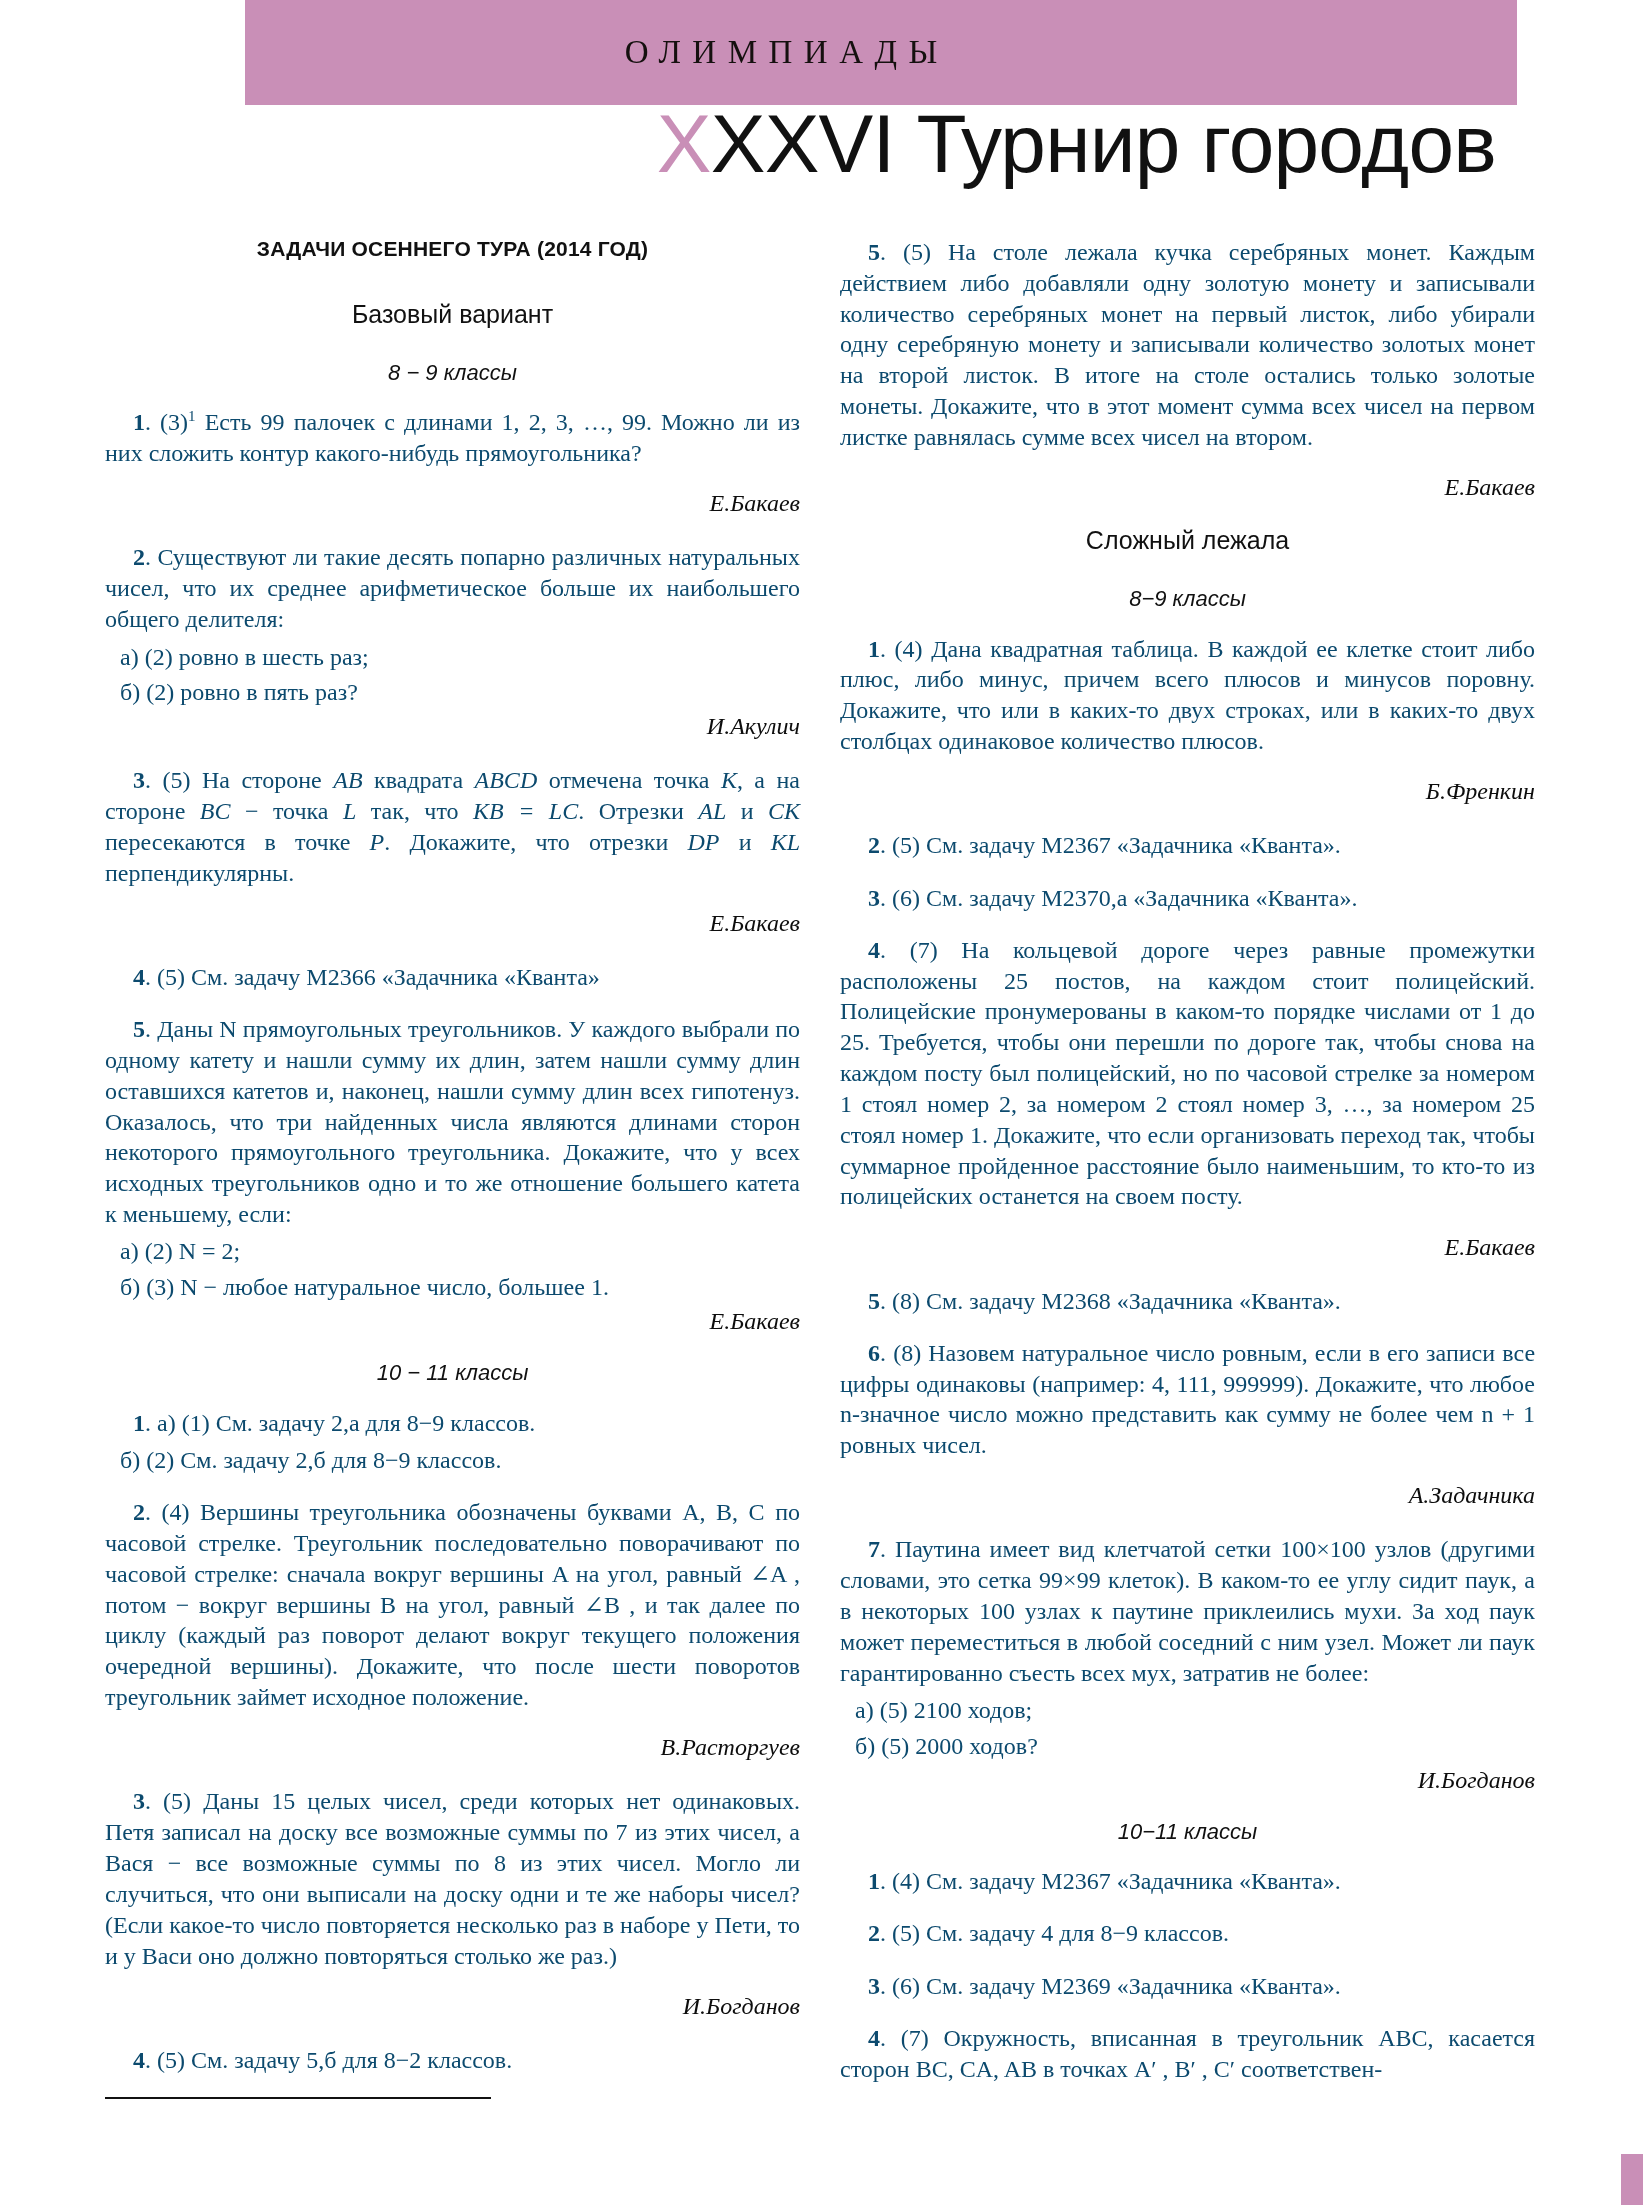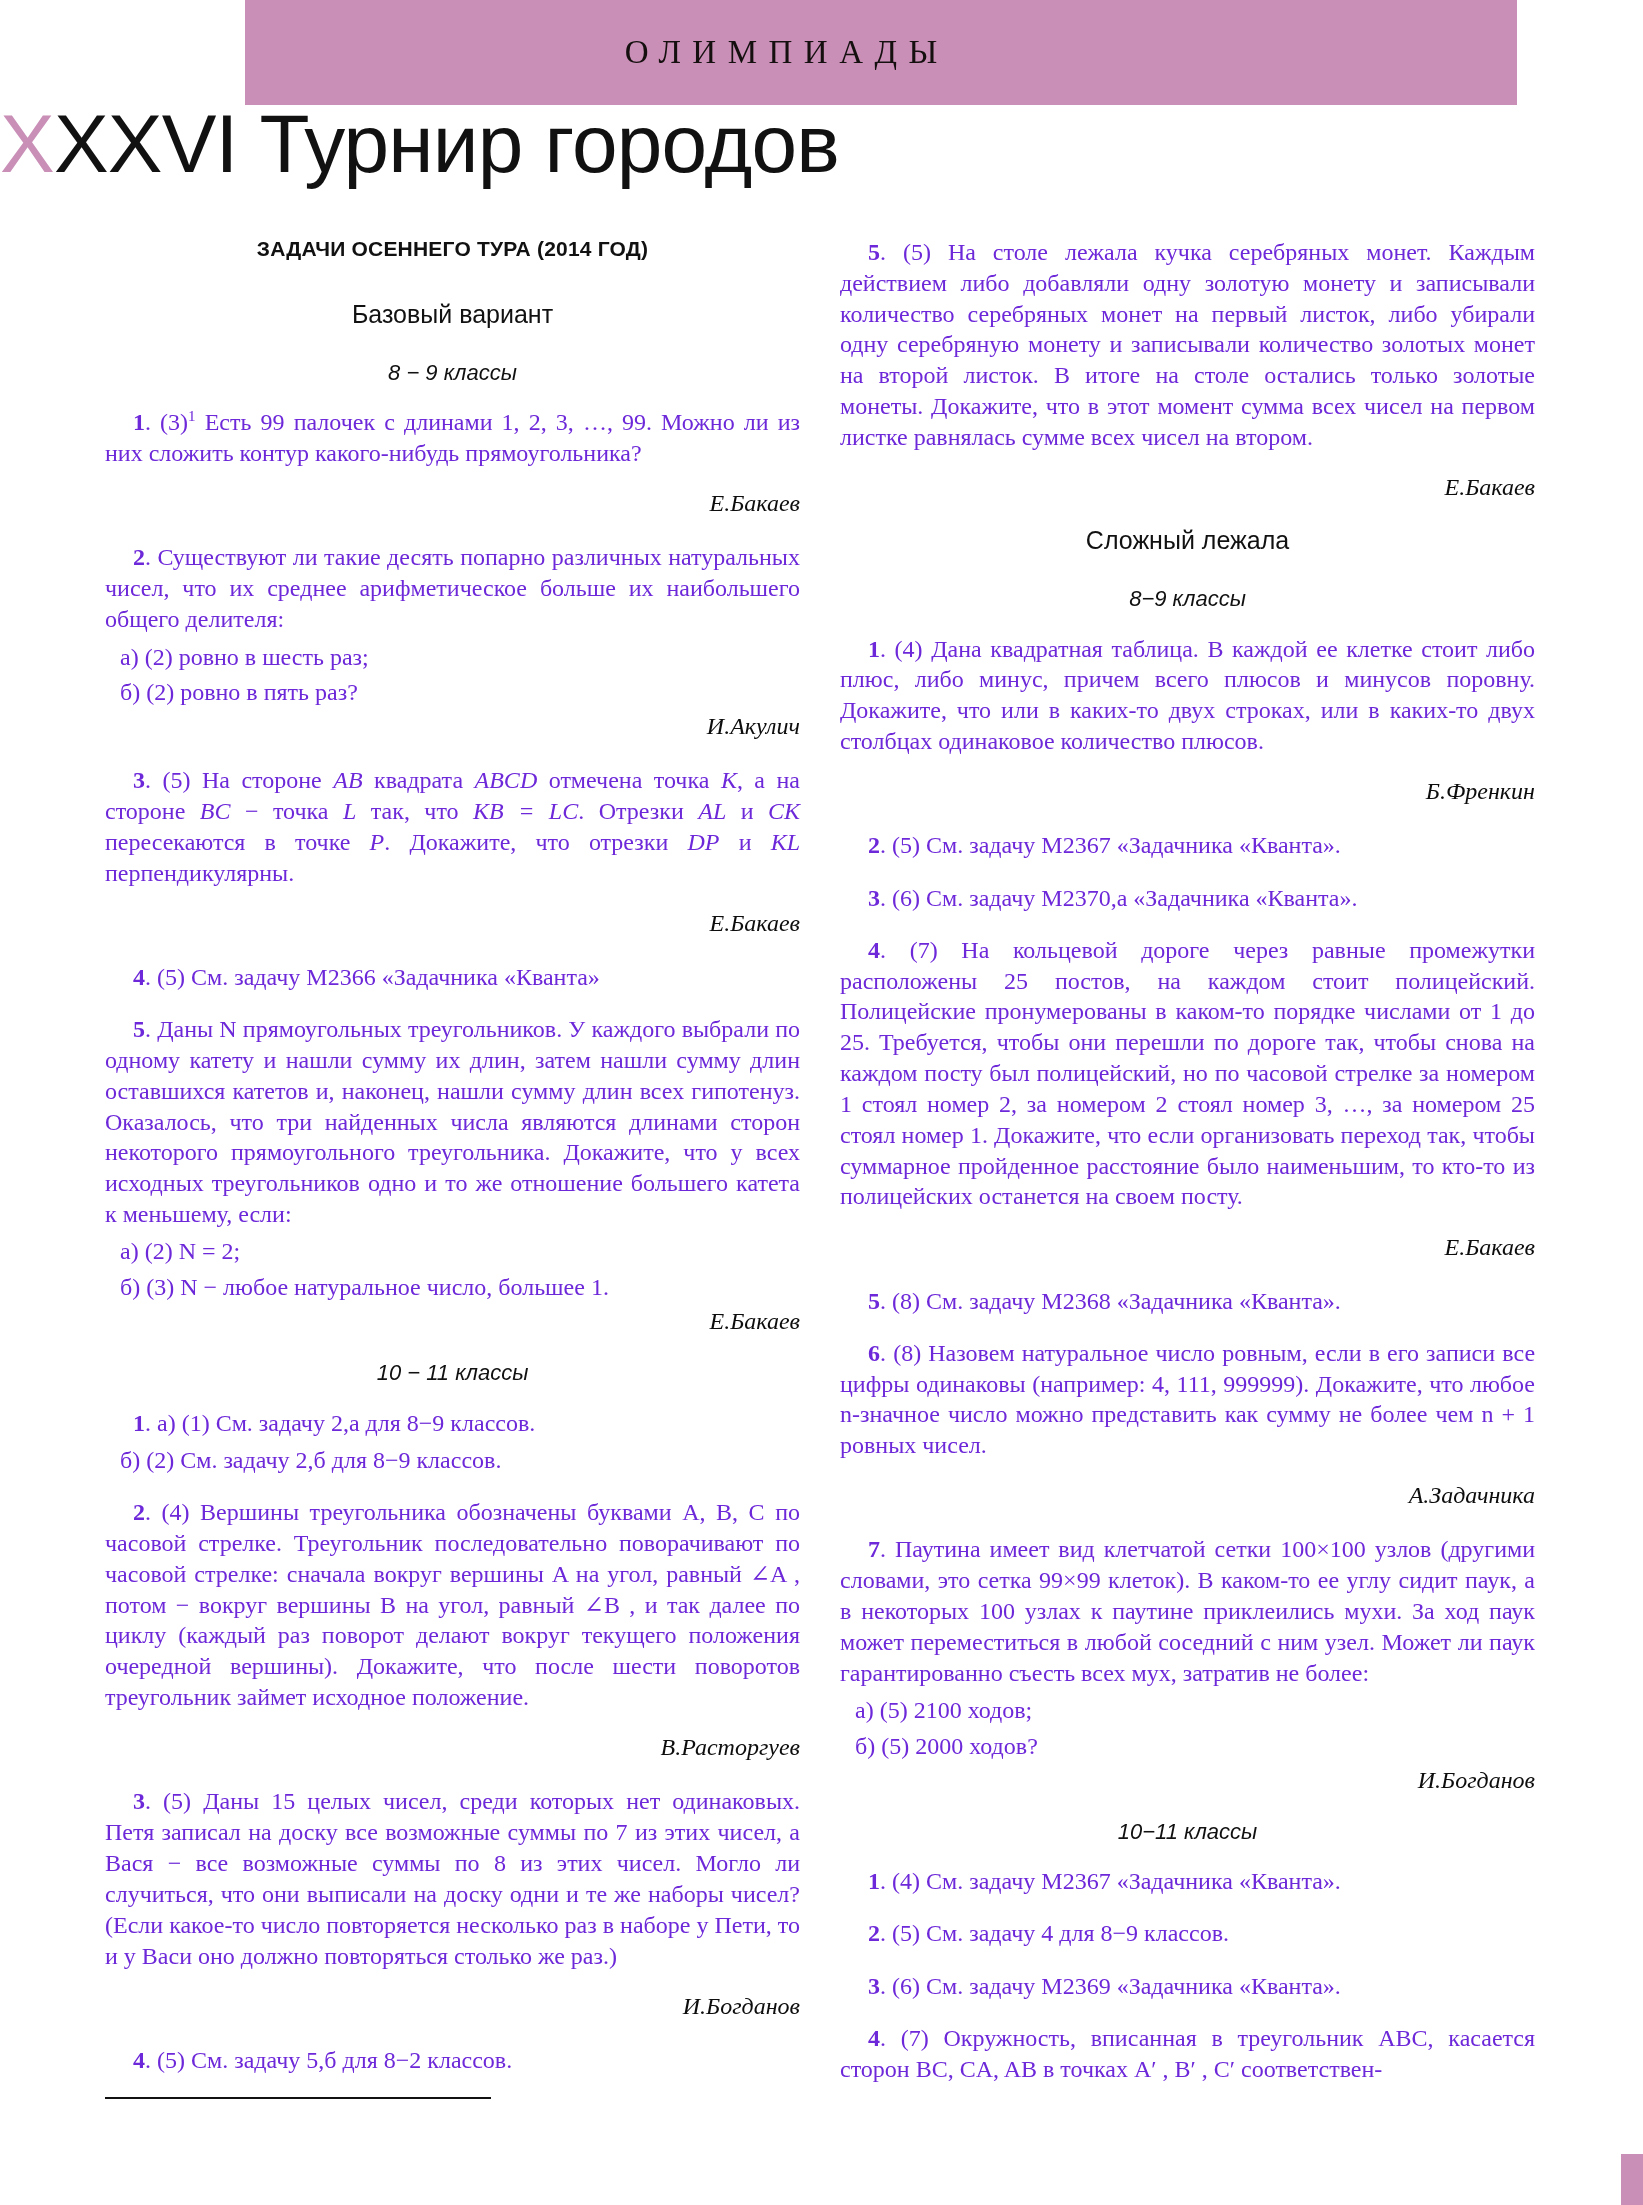--- a/index.html
+++ b/index.html
@@ -17,21 +17,21 @@
   }
   .header-band-label{
     position:absolute;left:0;top:0;width:1072px;height:105px;
     display:flex;align-items:center;justify-content:center;
     font-family:"Liberation Serif","DejaVu Serif",serif;
     font-size:33px;letter-spacing:11.5px;color:#15100f;font-weight:400;
     padding-left:11.5px;box-sizing:border-box;
   }
   .main-title{
     position:absolute;left:0;top:99px;width:1496px;
-    text-align:left;
+    text-align:right;
     font-family:"Liberation Sans","DejaVu Sans",sans-serif;
     font-size:82px;font-weight:300;color:#111;
     letter-spacing:-0.8px;line-height:1.1;
   }
   .main-title .pink{color:#c98fb7;}
 
   
   .columns{
     position:absolute;left:0;top:237px;width:1644px;
   }
@@ -50,21 +50,21 @@
   .sub-head{
     text-align:center;font-family:"Liberation Sans","DejaVu Sans",sans-serif;
     font-weight:400;font-size:25px;color:#111;margin:0 0 31px 0;
   }
   .grade-head{
     text-align:center;font-family:"Liberation Sans","DejaVu Sans",sans-serif;
     font-style:italic;font-weight:400;font-size:22px;color:#111;
     margin:0 0 21.4px 0;
   }
   .prob{
-    font-size:24px;line-height:1.285;color:#6d28d9;
+    font-size:24px;line-height:1.285;color:#0c4a6e;
     text-align:justify;text-justify:inter-word;
     margin:0 0 21.4px 0;
     text-indent:28px;
     hyphens:auto;
   }
   .prob.sub{ text-indent:15px; margin-bottom:5px;}
   .prob.tight{margin-bottom:6.6px;}
   .prob b{font-weight:bold;}
   .prob i,.mth{font-style:italic;}
   .author{

